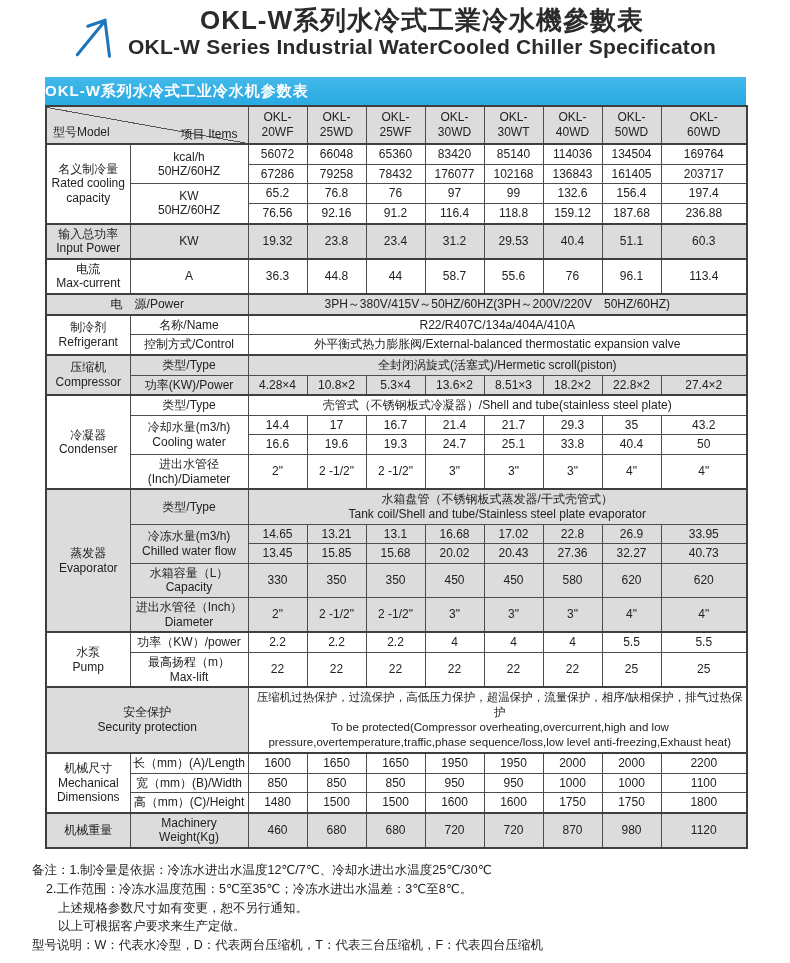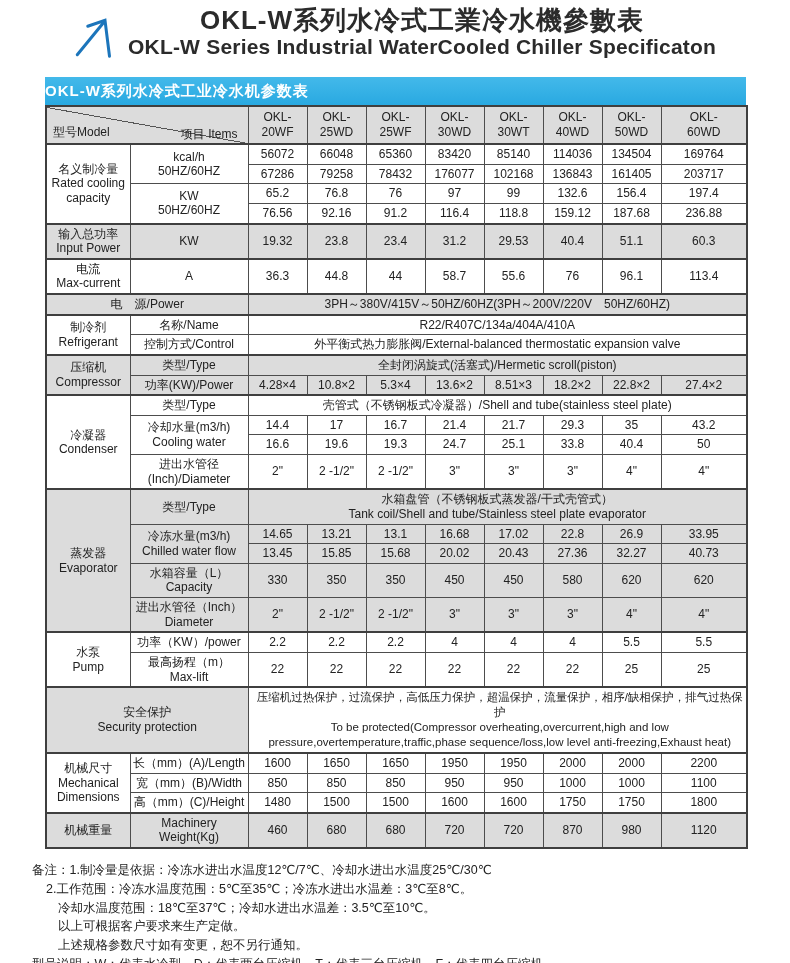--- a/index.html
+++ b/index.html
@@ -376,19 +376,18 @@
             <td class="g">980</td>
             <td class="g">1120</td>
           </tr>
         </tbody>
     </table>
   </div>
 
   <div class="notes">
       <div>备注：1.制冷量是依据：冷冻水进出水温度12℃/7℃、冷却水进出水温度25℃/30℃</div>
       <div class="ind1">2.工作范围：冷冻水温度范围：5℃至35℃；冷冻水进出水温差：3℃至8℃。</div>
-      <div class="ind2">冷却水温度范围：18℃至37℃；冷却水进出水温差：3.5℃至10℃。</div>
+      <div class="ind2">上述规格参数尺寸如有变更，恕不另行通知。</div>
       <div class="ind2">以上可根据客户要求来生产定做。</div>
-      <div class="ind2">上述规格参数尺寸如有变更，恕不另行通知。</div>
       <div>型号说明：W：代表水冷型，D：代表两台压缩机，T：代表三台压缩机，F：代表四台压缩机</div>
     </div>
 
 </div>
 
 </body></html>

